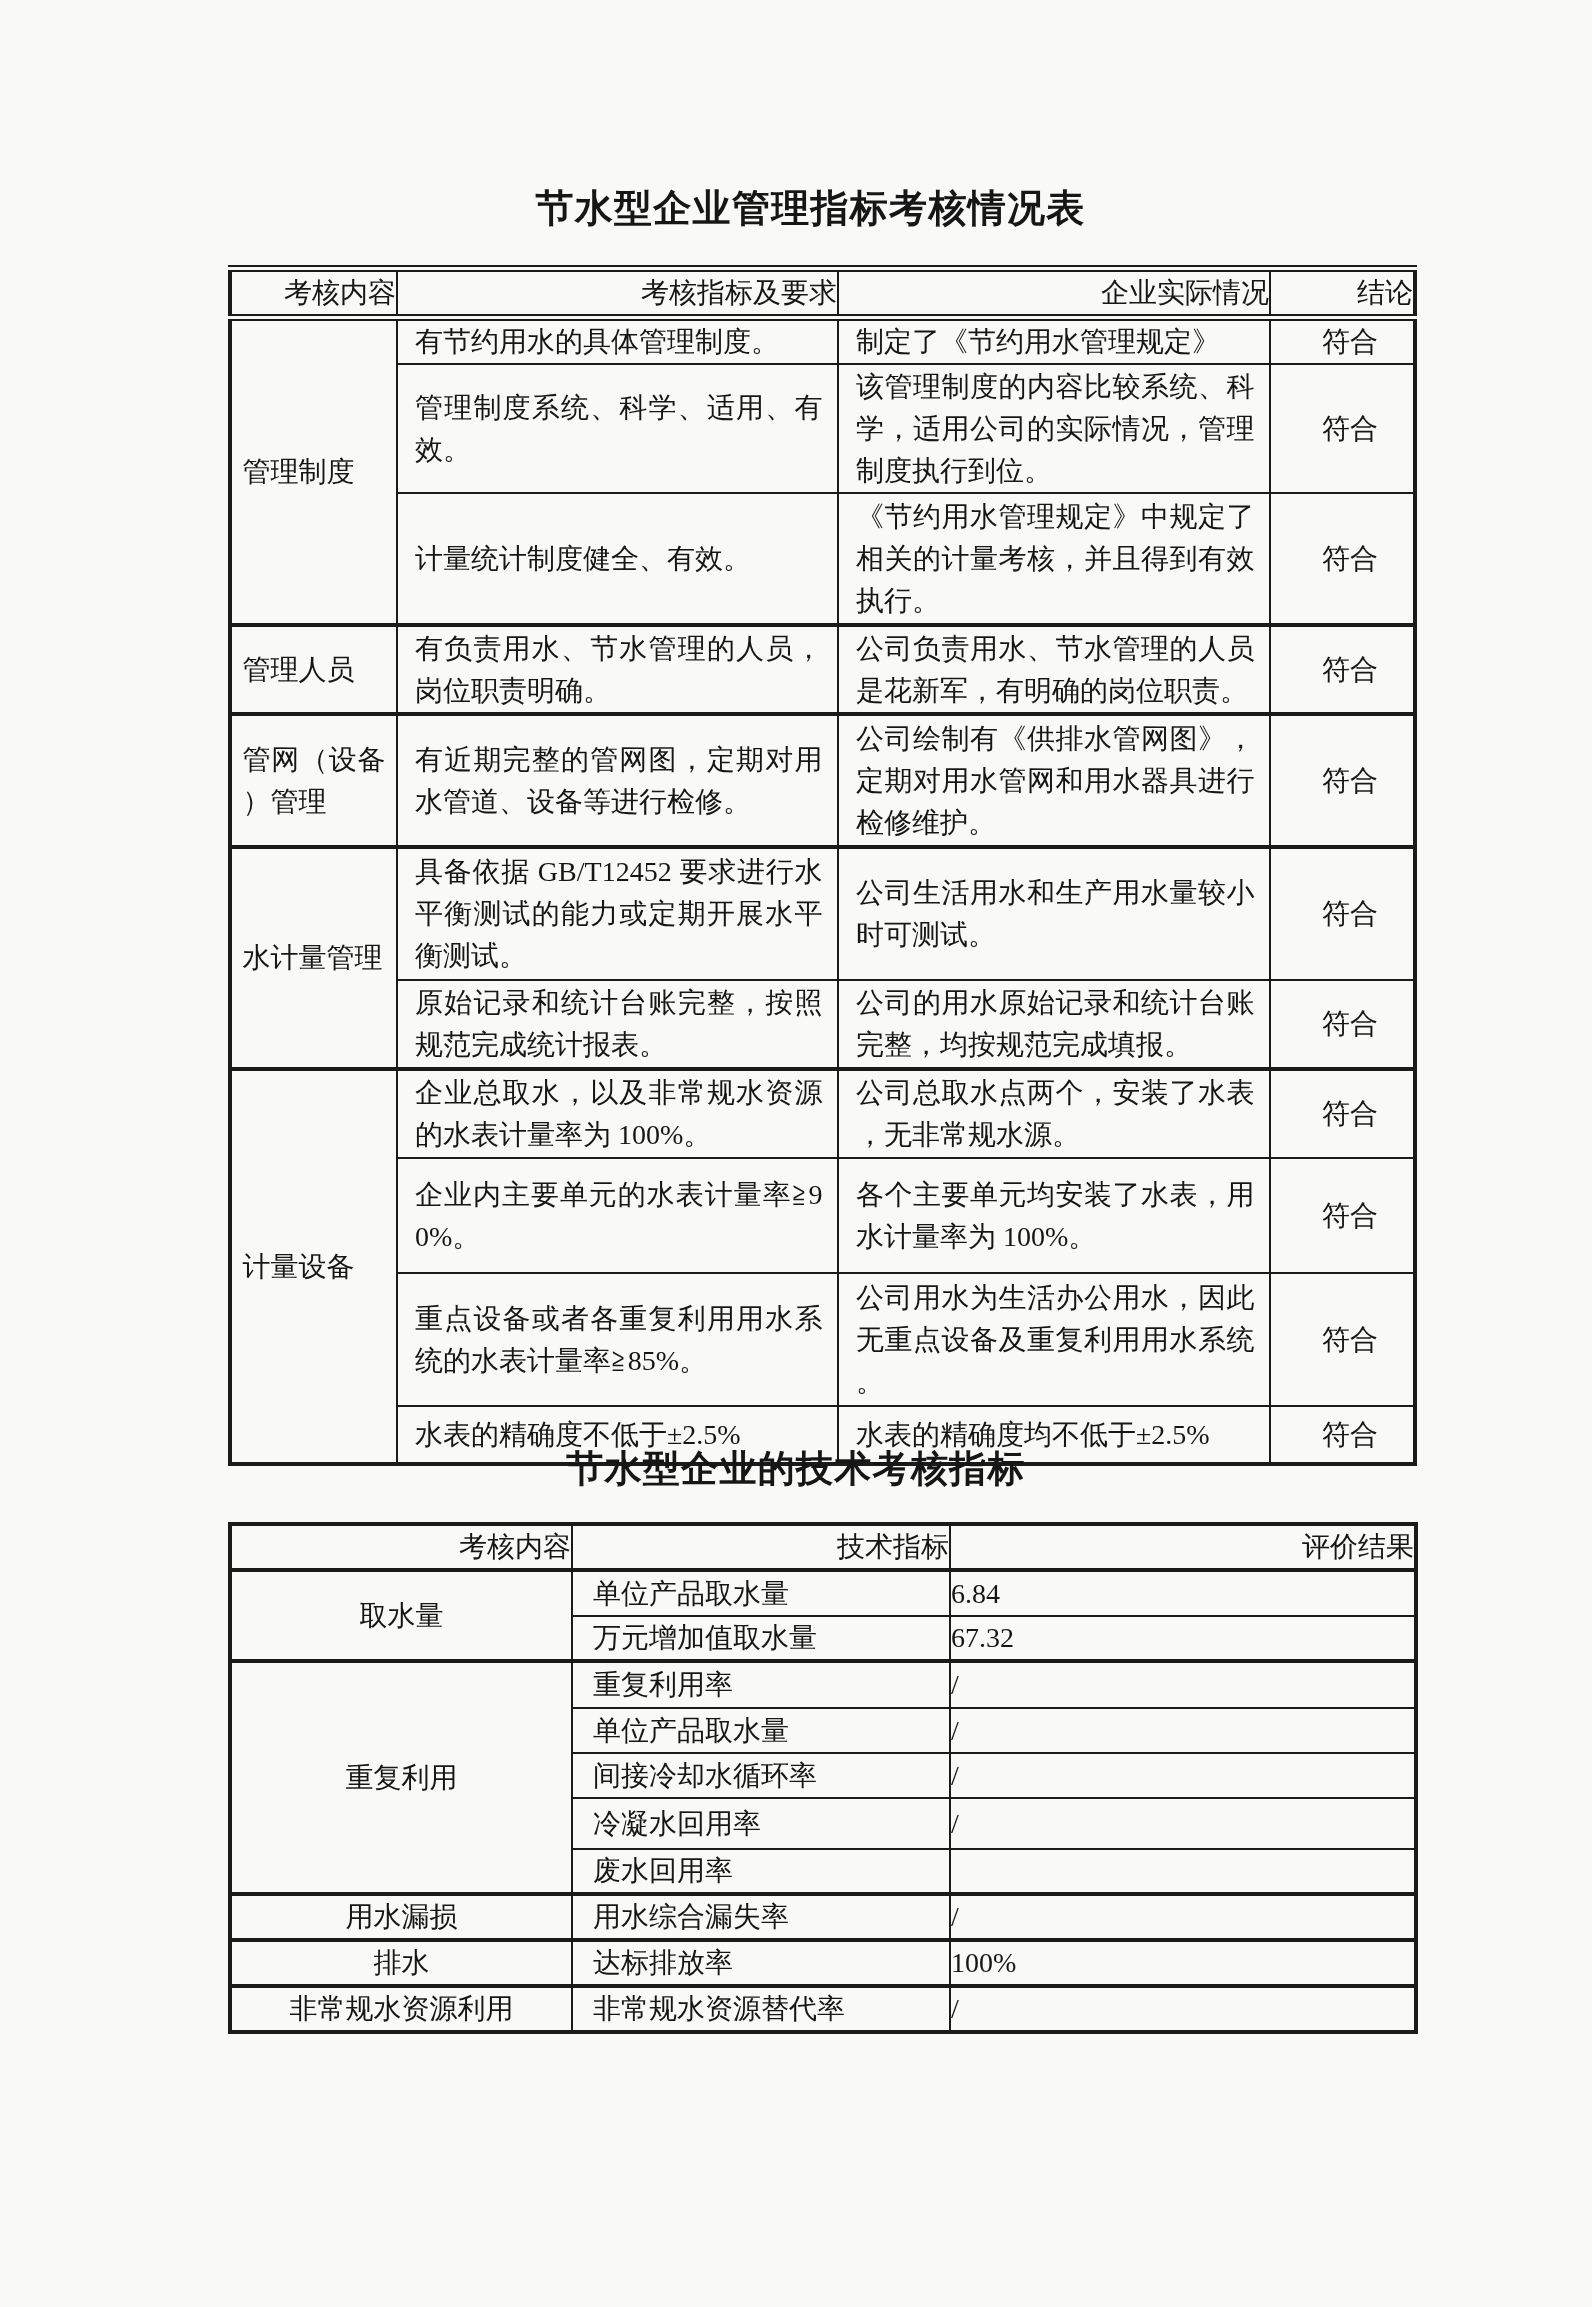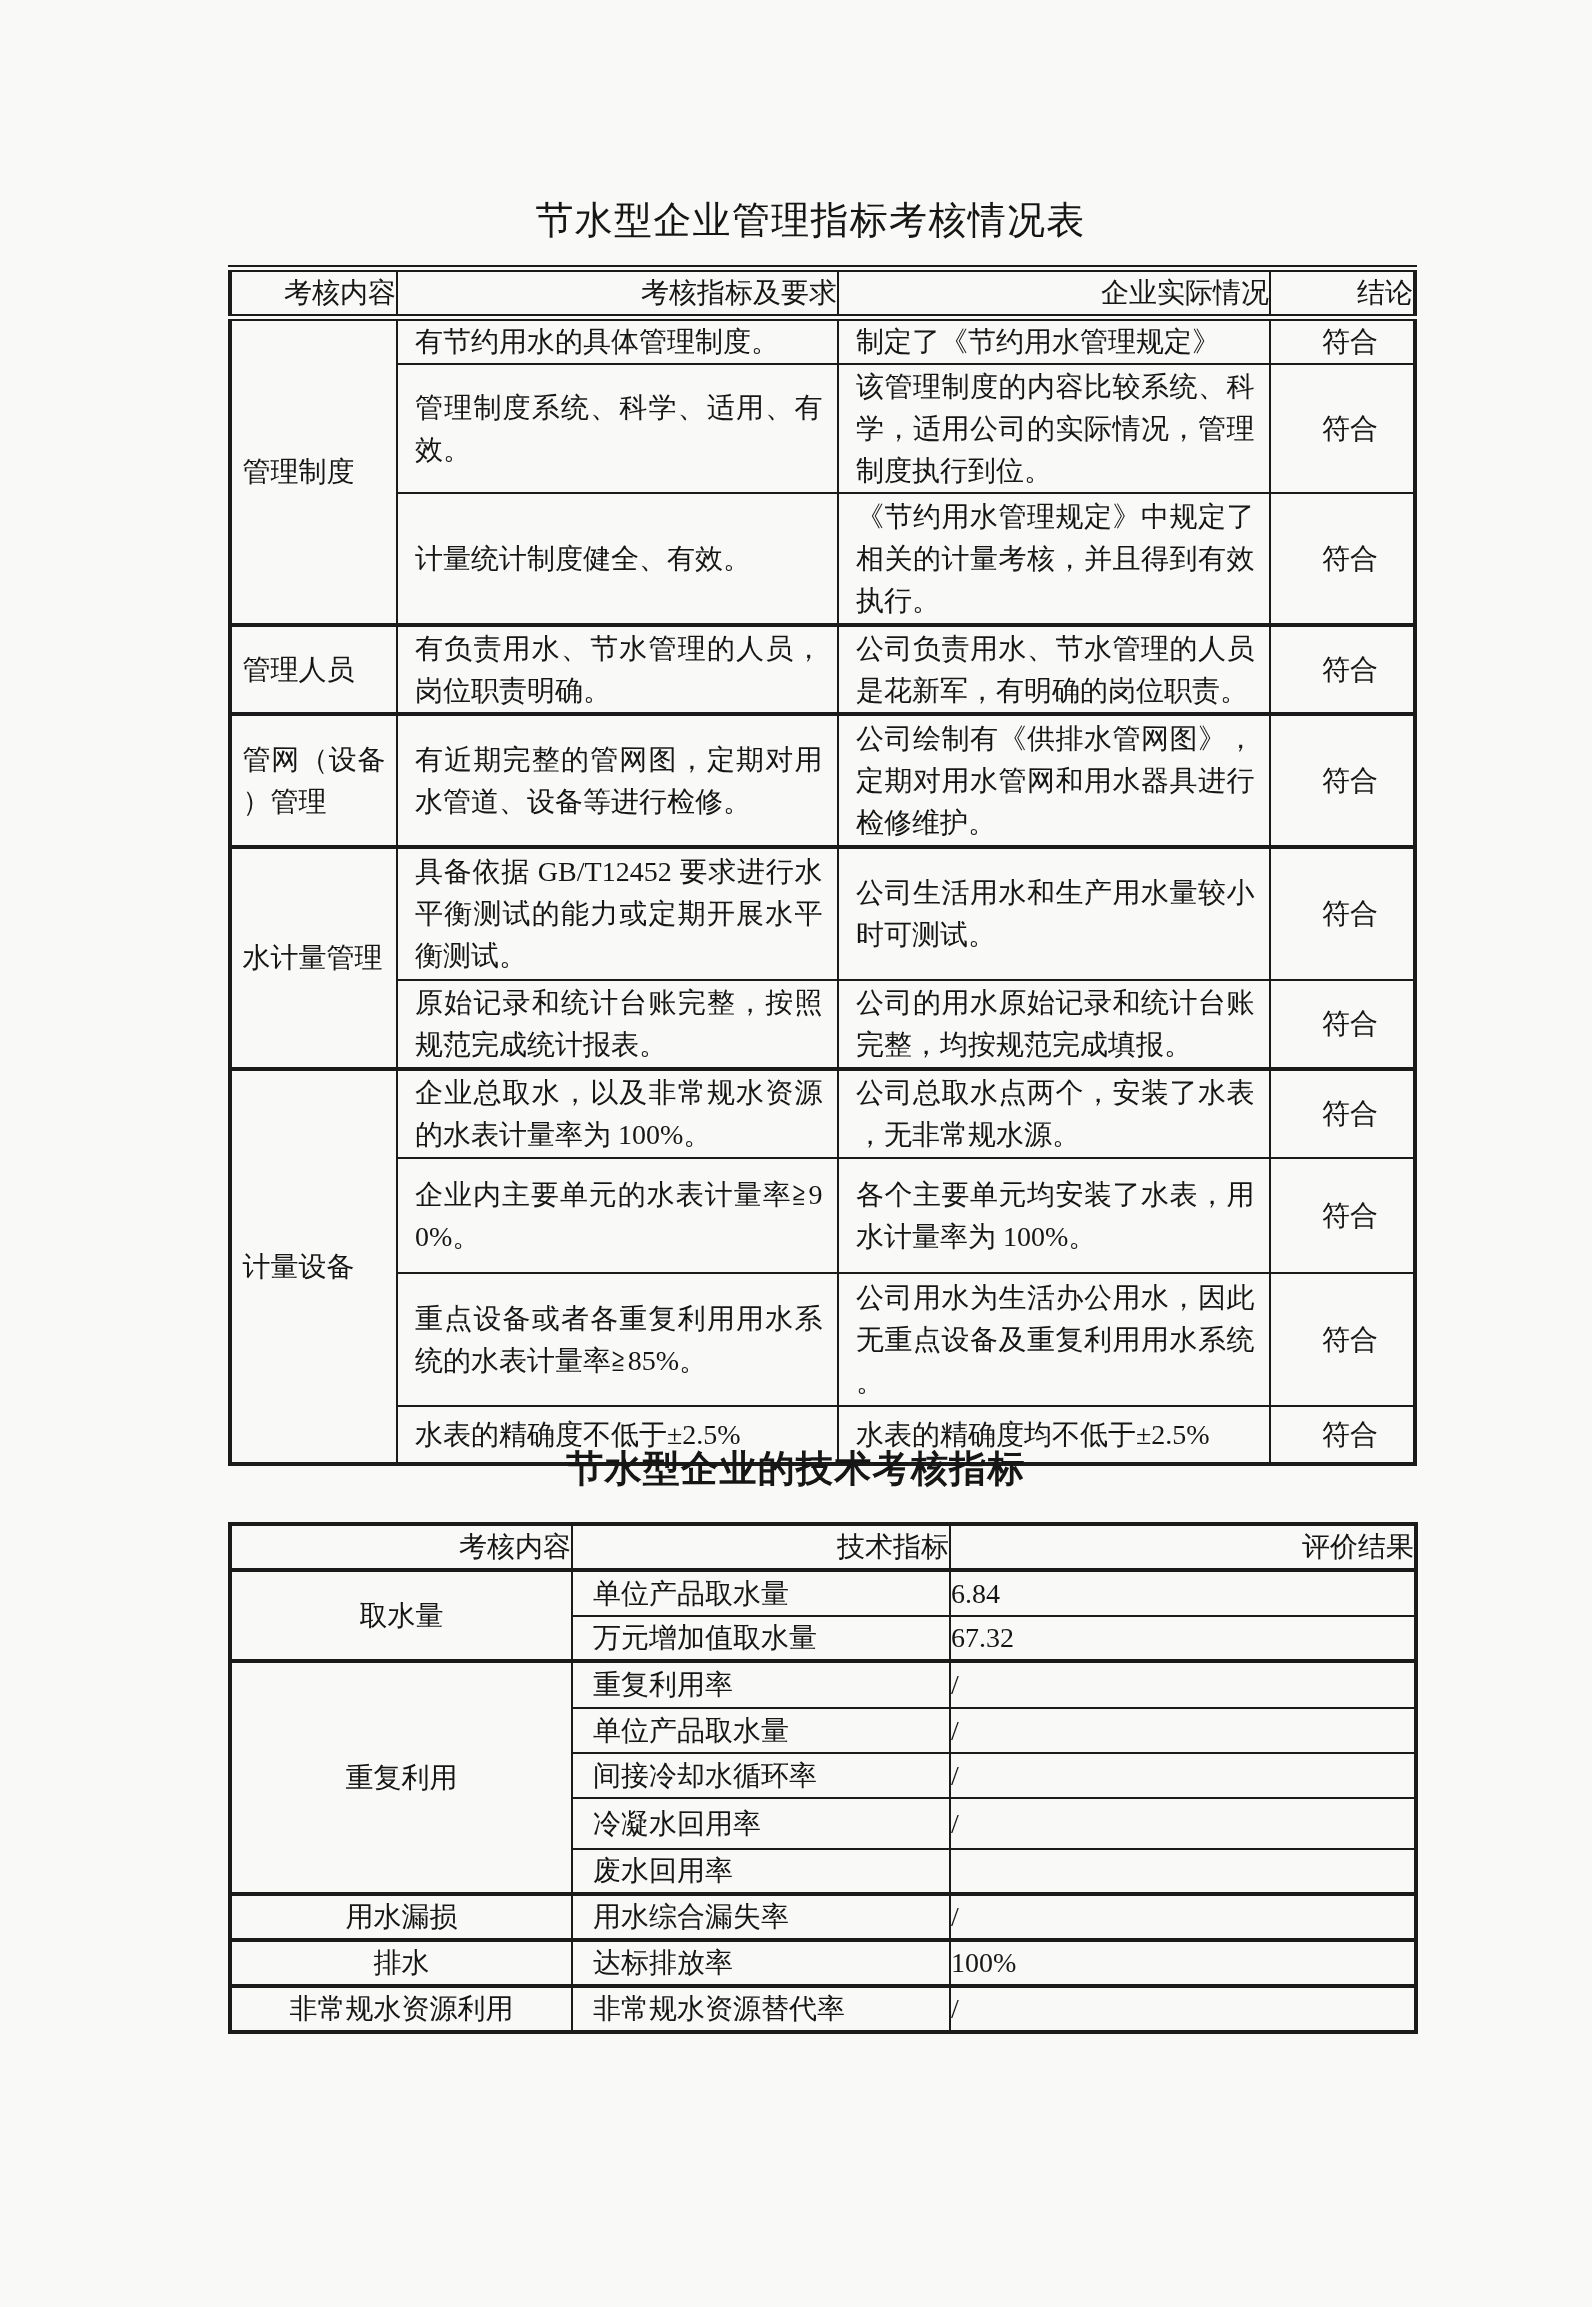--- a/index.html
+++ b/index.html
@@ -12,21 +12,21 @@
   .page {
     position:relative; width:1592px; height:2307px;
     background:#f9f9f7;
     overflow:hidden;
   }
   .doc-title {
     position:absolute; left:0; width:100%;
     text-align:center; font-size:38px; letter-spacing:1.3px;
     white-space:nowrap;
   }
-  #title1 {top:195px; text-indent:29px; font-weight:normal;}
+  #title1 {top:183px; text-indent:29px; font-weight:bold;}
   #title2 {top:1444px; font-weight:bold; font-size:37px;}
 
   table {
     position:absolute; border-collapse:collapse; table-layout:fixed;
     background:transparent;
   }
   #table1 {left:228px; top:265px; width:1186px; border:4px solid #1b1b1b; border-top:7.2px double #1b1b1b;}
   #table2 {left:228px; top:1522px; width:1186px; border:4px solid #1b1b1b;}
 
   td, th {

